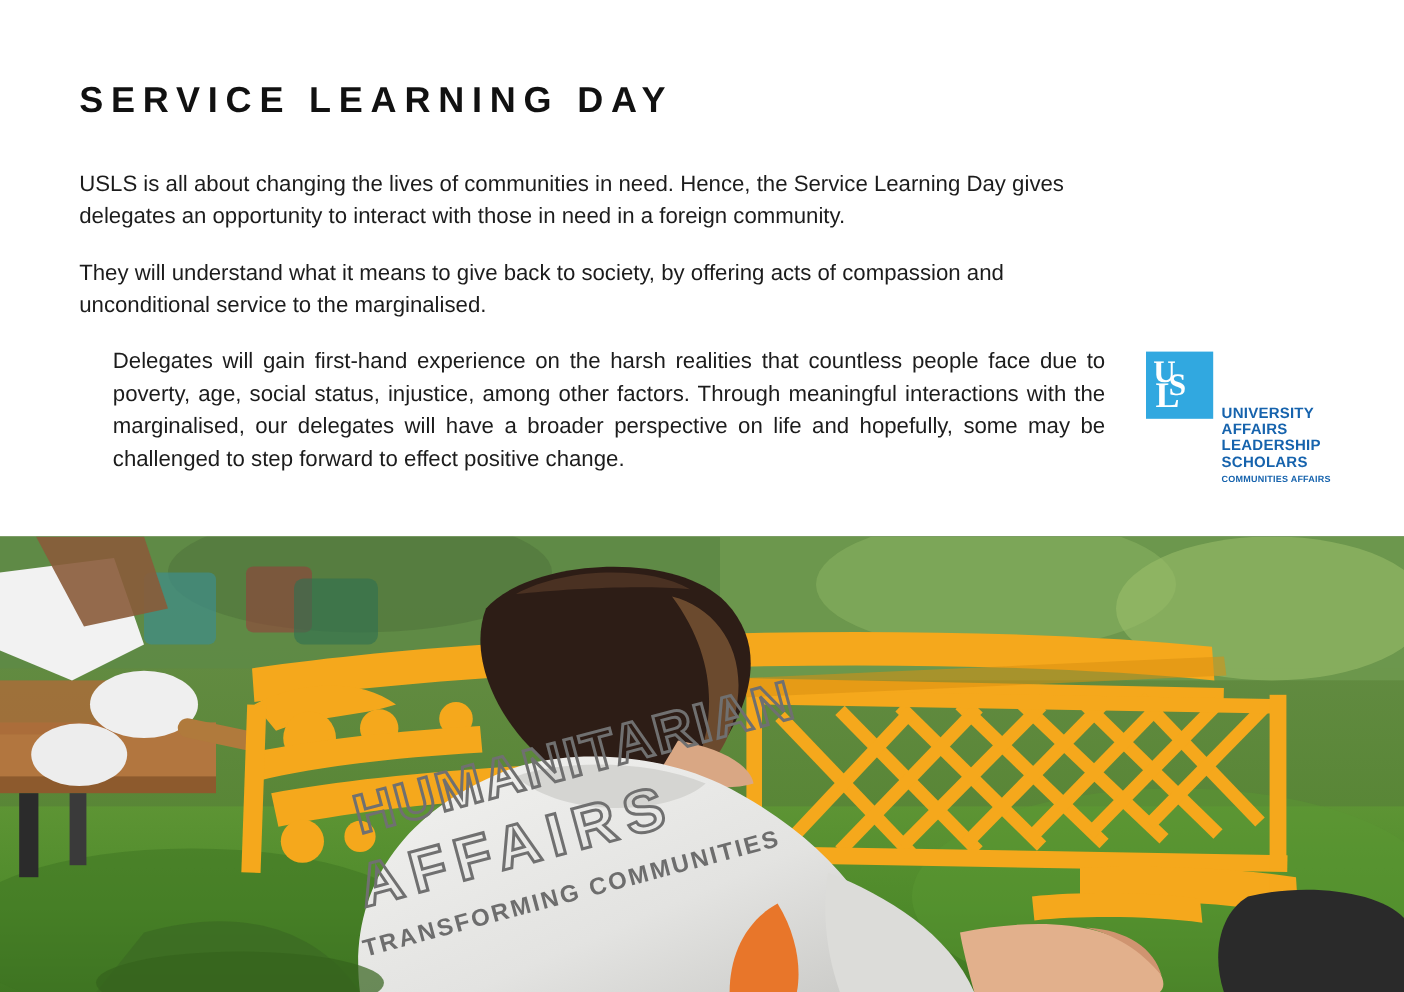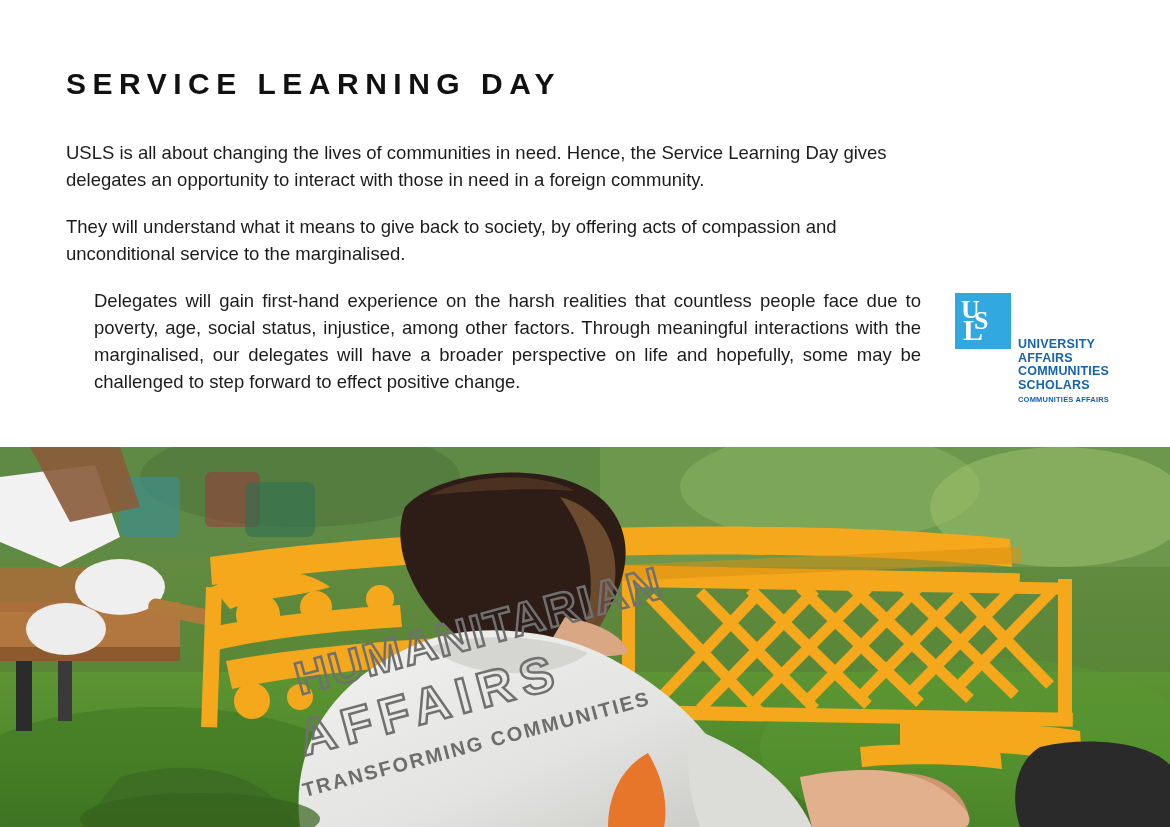--- a/index.html
+++ b/index.html
@@ -125,21 +125,21 @@
 
   <div class="logo-block">
     <div class="logo-mark">
       <span class="ltr u">U</span>
       <span class="ltr l">L</span>
       <span class="ltr s">S</span>
     </div>
     <div class="logo-text">
       <span>UNIVERSITY</span><br>
       <span>AFFAIRS</span><br>
-      <span>COMMUNITIES</span><br>
+      <span>LEADERSHIP</span><br>
       <span>SCHOLARS</span>
       <span class="sub">COMMUNITIES AFFAIRS</span>
     </div>
   </div>
 </div>
 
 <div class="photo">
   <svg width="1170" height="380" viewBox="0 0 1170 380" xmlns="http://www.w3.org/2000/svg">
     <defs>
       <linearGradient id="grassGrad" x1="0" y1="0" x2="0" y2="1">

